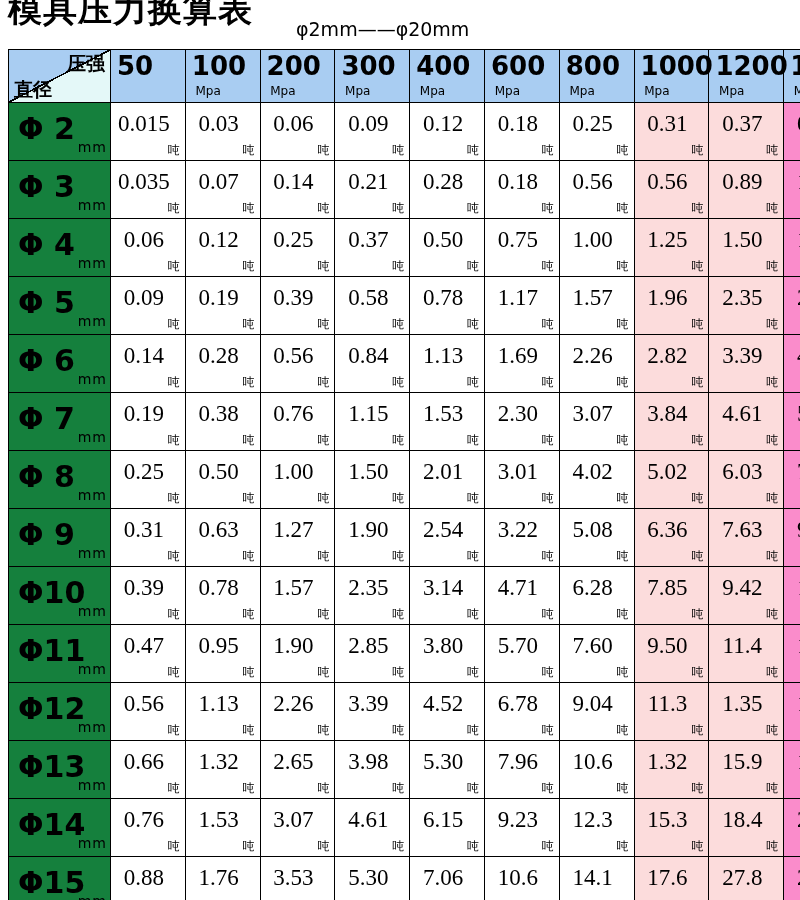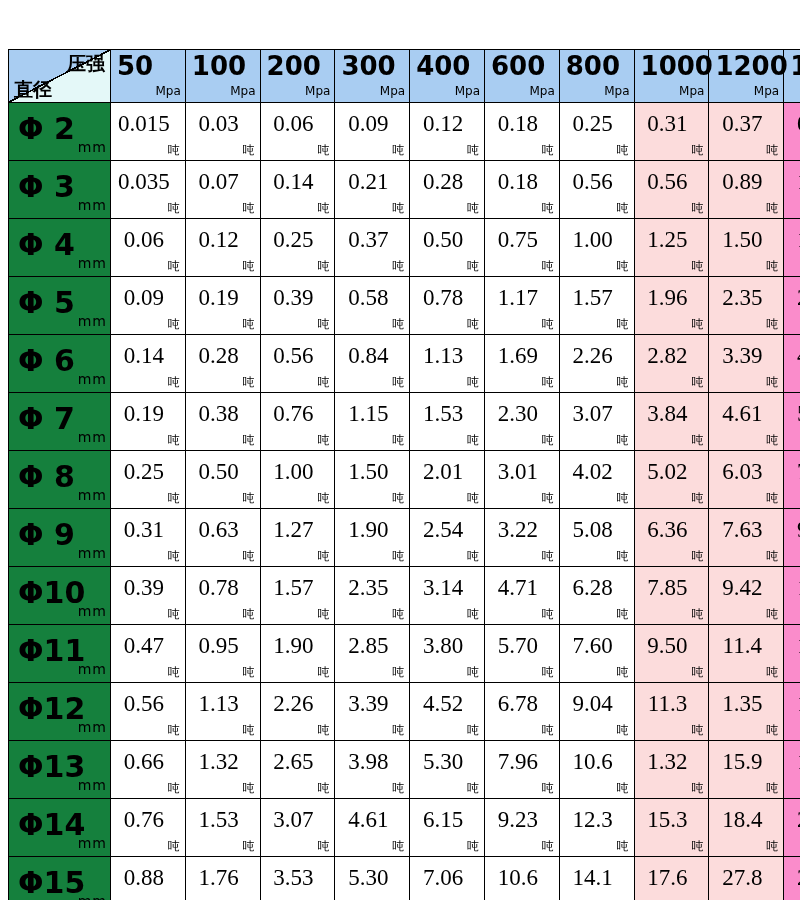--- a/index.html
+++ b/index.html
@@ -36,21 +36,21 @@
     padding:0;margin:0;
     box-sizing:border-box;
     vertical-align:top;
   }
   col.c-dia{width:102px;}
   col.c-val{width:74.8px;}
 
   
   tr.head td{height:53px;background:#a9cdf2;}
   .hcell{
-    position:relative;width:100%;height:100%;
+    position:relative;width:100%;height:100%;padding-left:40px;
   }
   .hnum{
     position:absolute;left:6px;top:1px;
     font-size:26px;font-weight:bold;line-height:30px;
     font-family:"DejaVu Sans","Liberation Sans",sans-serif;
   }
   .hunit{
     position:absolute;right:4px;bottom:4px;
     font-size:12px;line-height:14px;
     font-family:"DejaVu Sans","Liberation Sans",sans-serif;
@@ -108,20 +108,24 @@
     position:absolute;right:5px;bottom:4px;
     font-size:12px;line-height:12px;
     font-family:"DejaVu Sans","Liberation Sans",sans-serif;
   }
 </style>
 </head>
 <body>
 
 <div class="page">
 
+  <div class="titlebar">
+    <div class="title">模具压力换算表</div>
+    <div class="subtitle">φ2mm——φ20mm</div>
+  </div>
 
   <table class="grid">
     <colgroup>
       <col class="c-dia">
       <col class="c-val">
         <col class="c-val">
         <col class="c-val">
         <col class="c-val">
         <col class="c-val">
       <col class="c-val">

